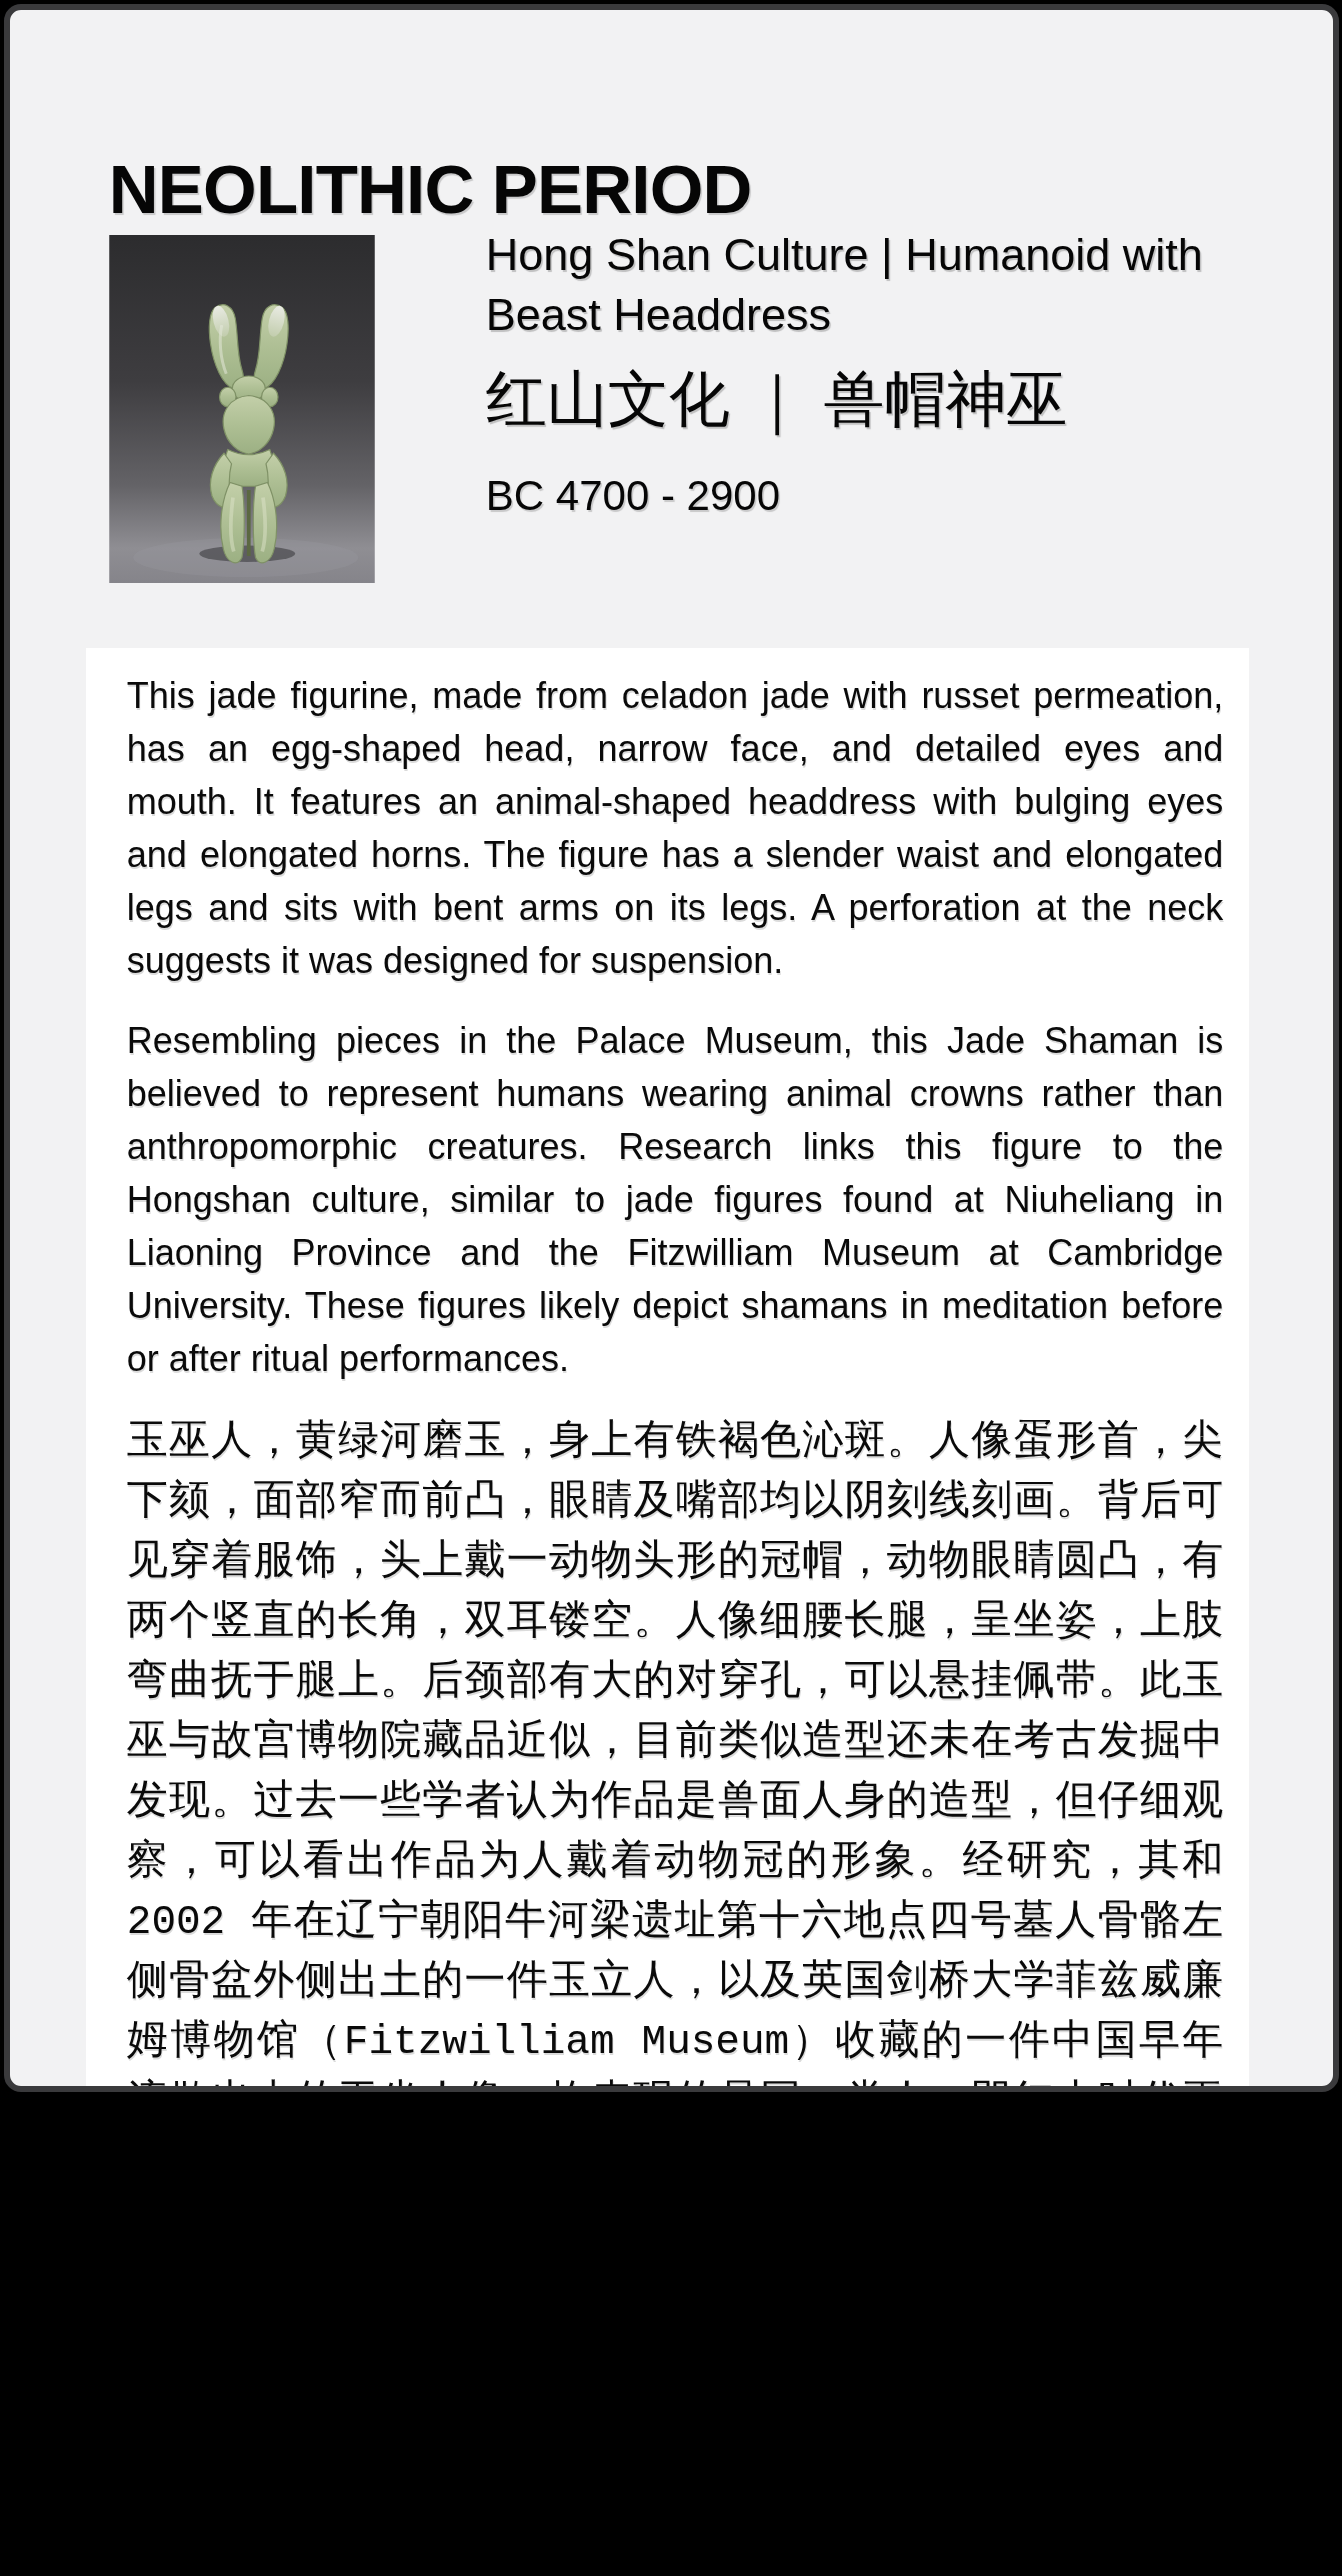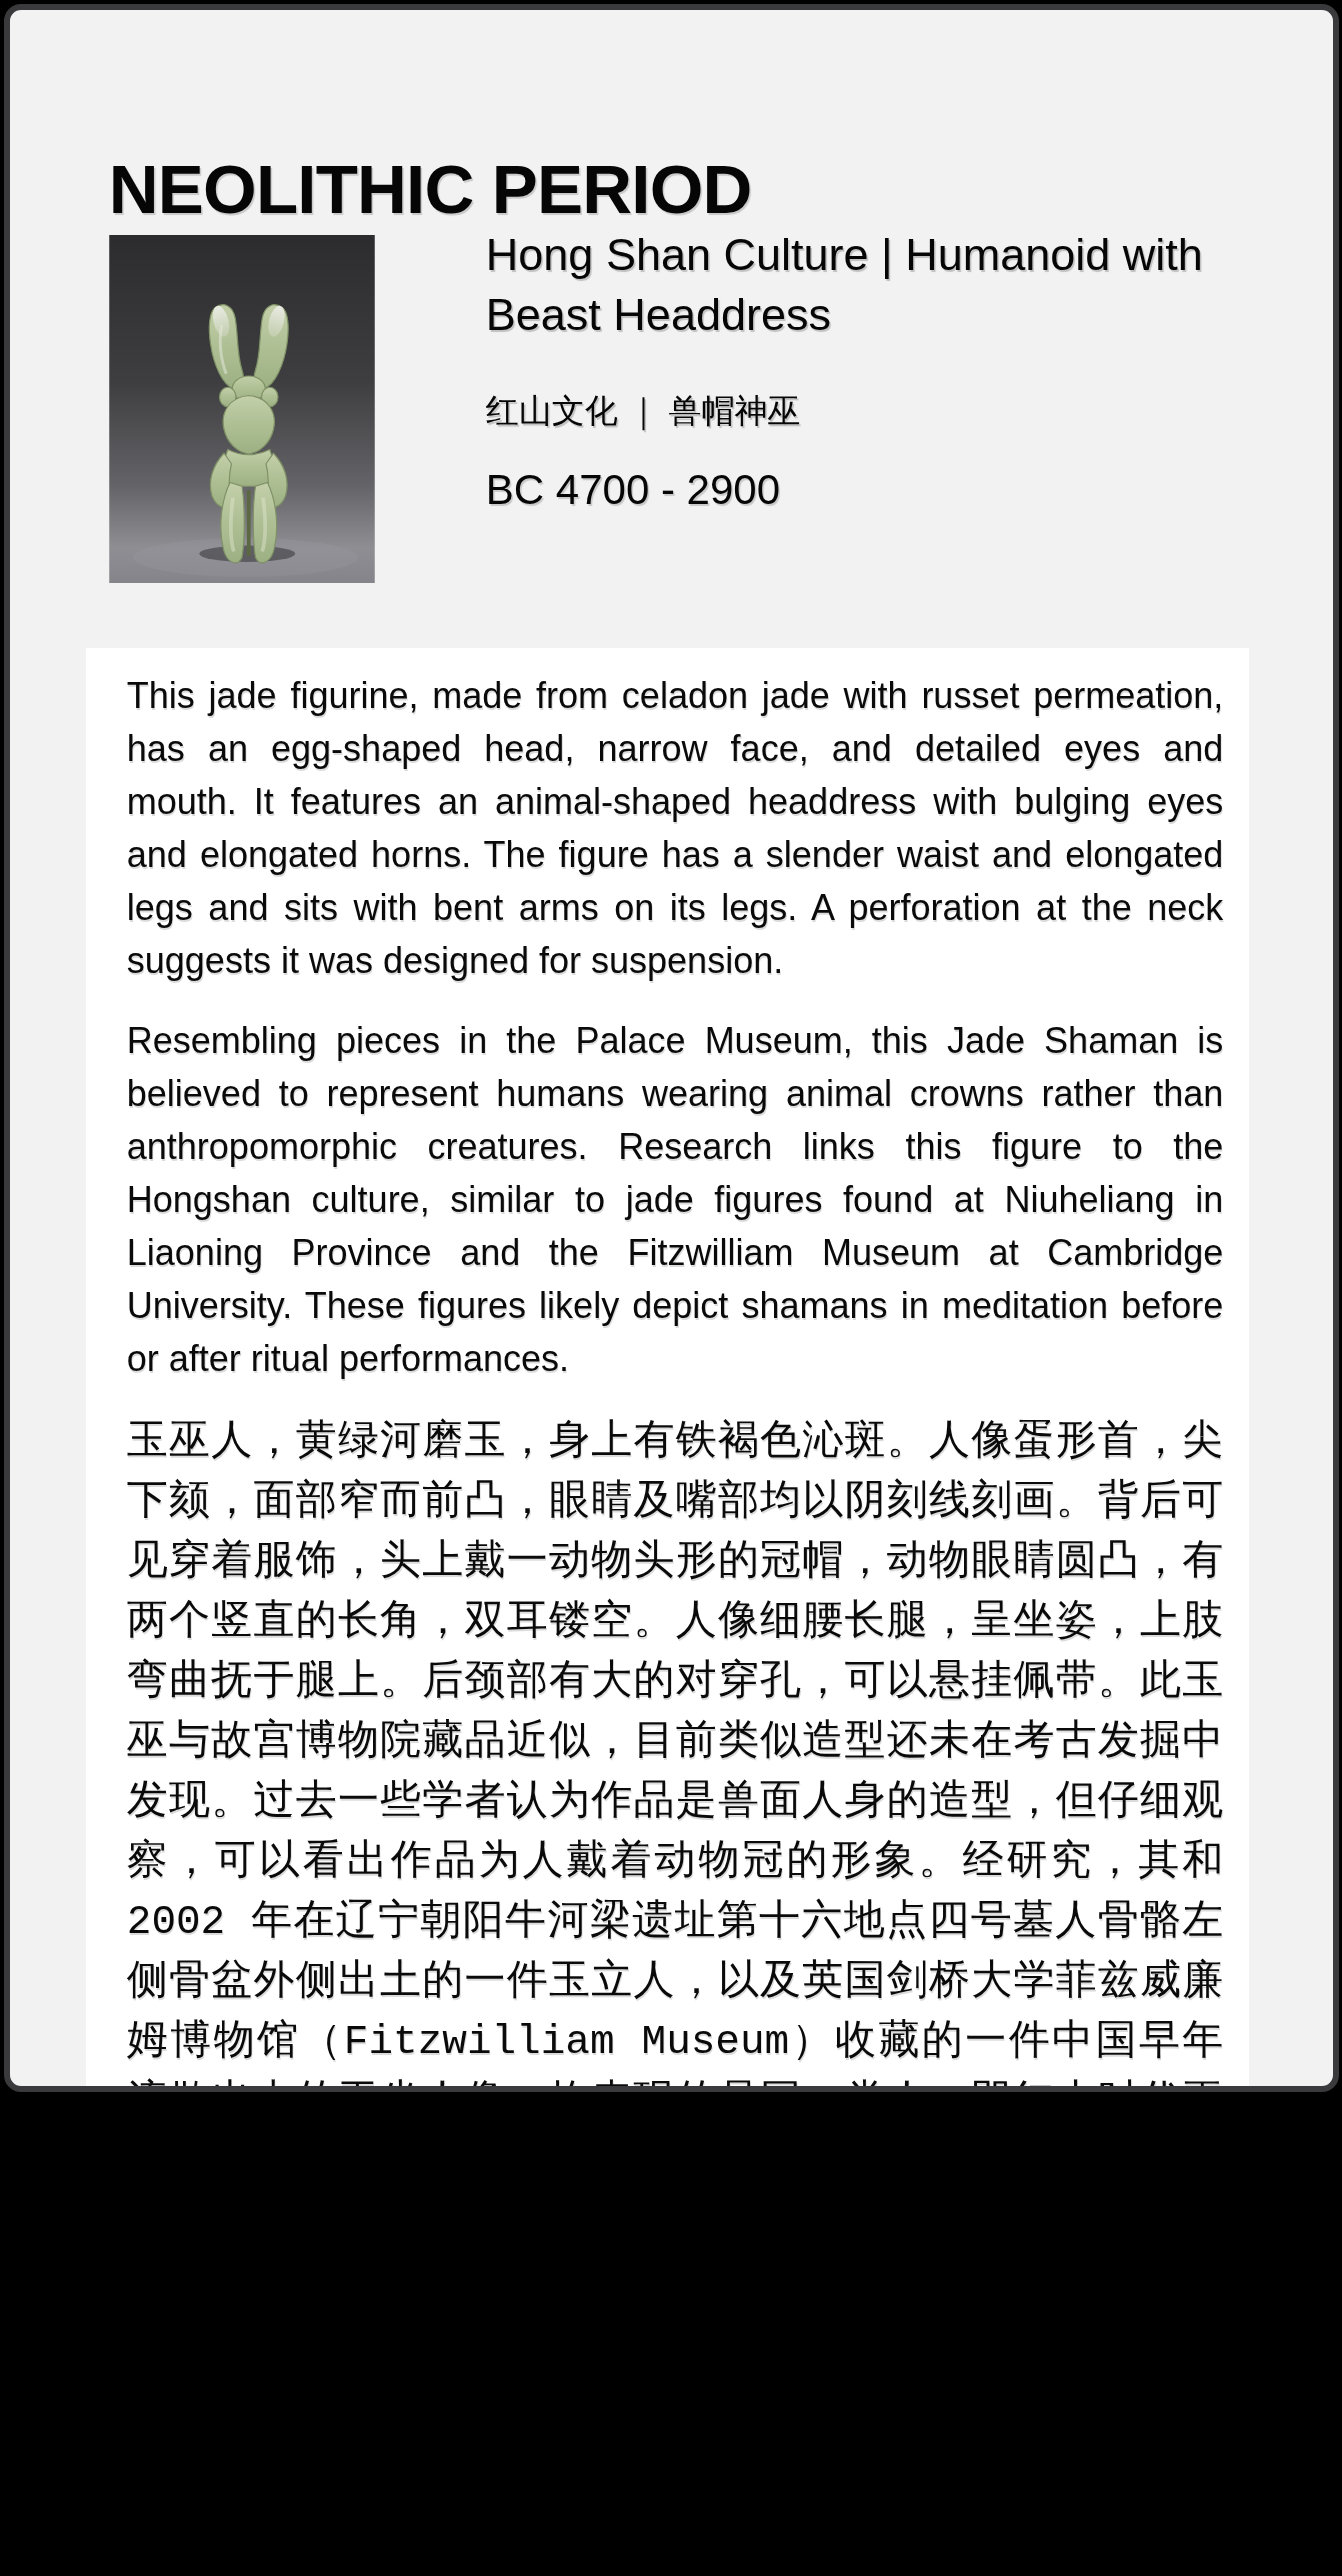--- a/index.html
+++ b/index.html
@@ -56,22 +56,22 @@
   .artifact-name-en {
     margin: 0;
     font-size: 45px;
     font-weight: normal;
     line-height: 60px;
     color: #060606;
     max-width: 724px;
     text-shadow: 1.5px 2.3px 0.8px rgba(80,80,80,0.3);
   }
   .artifact-name-zh {
-    margin-top: 46px;
-    font-size: 33px;
+    margin-top: 18px;
+    font-size: 61px;
     line-height: 1.2;
     font-family: "Liberation Sans", serif;
     color: #060606;
     text-shadow: 1.5px 2.3px 0.8px rgba(80,80,80,0.3);
   }
   .artifact-date {
     margin-top: 35px;
     font-size: 42px;
     line-height: 1.2;
     font-weight: normal;

